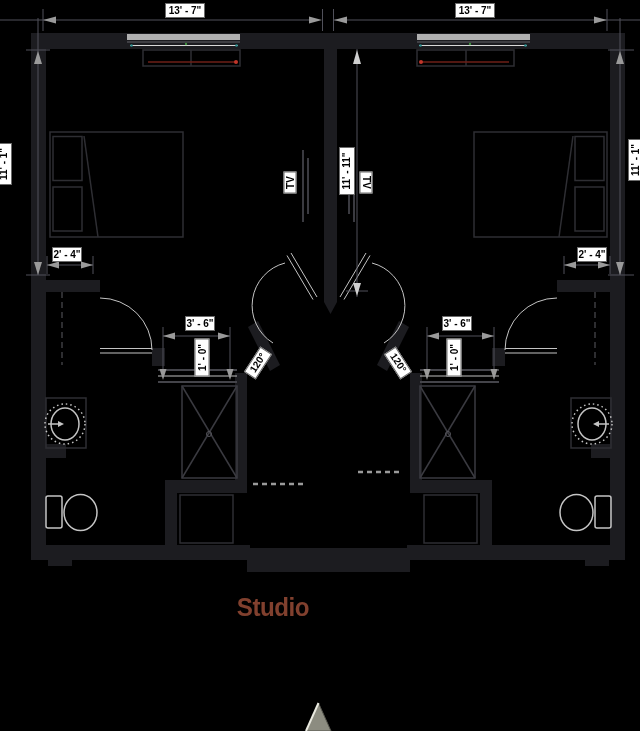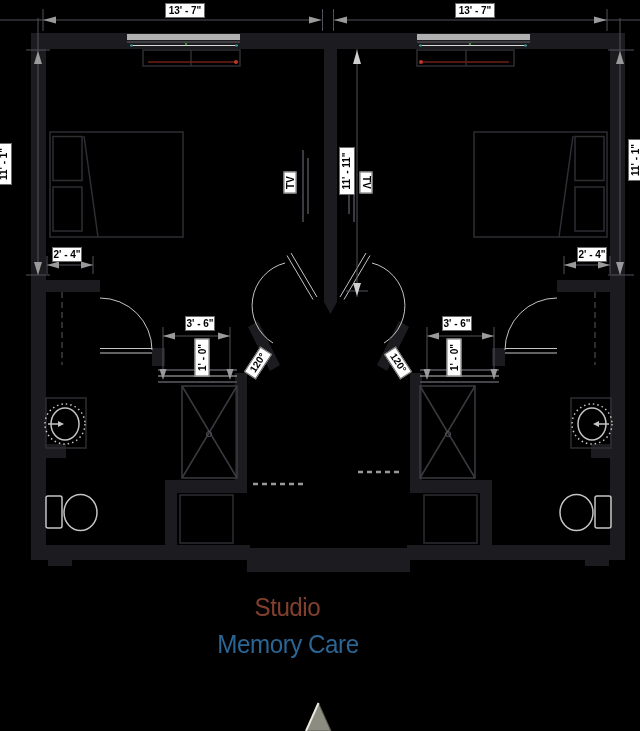--- a/index.html
+++ b/index.html
@@ -6,21 +6,21 @@
   #canvas{position:relative;width:640px;height:731px;background:#000;overflow:hidden;
           font-family:"Liberation Sans",sans-serif;}
   svg{position:absolute;left:0;top:0;}
   .dim{position:absolute;background:#fff;border:1px solid #6b6b6b;color:#000;
        font:bold 10px "Liberation Sans",sans-serif;display:flex;align-items:center;
        justify-content:center;white-space:nowrap;box-sizing:border-box;line-height:1;}
   .rot-ccw{transform:rotate(-90deg);}
   .rot-cw{transform:rotate(90deg);}
   .rot-angle-l{transform:rotate(-57deg);}
   .rot-angle-r{transform:rotate(57deg);}
-  .cap{position:absolute;left:17px;width:541px;text-align:center;font-weight:normal;
+  .cap{position:absolute;left:2px;width:541px;text-align:center;font-weight:bold;
        letter-spacing:-0.5px;}
   .cap .squeeze{display:inline-block;transform:scaleX(0.93);transform-origin:center;}
   .cap-studio{top:592px;font-size:26px;color:#81402e;}
   .cap-mc{top:629px;font-size:26px;color:#2b6594;}
   .cap-area{top:660px;font-size:27px;color:#1d4473;}
   .cap-area .code{font-size:21px;}
 </style>
 </head>
 <body>
 
@@ -232,15 +232,14 @@
   <div class="dim" style="left:185px;top:316px;width:30px;height:15px;">3' - 6"</div>
   <div class="dim" style="left:442px;top:316px;width:30px;height:15px;">3' - 6"</div>
   <div class="dim rot-ccw" style="left:183px;top:350px;width:38px;height:15px;">1' - 0"</div>
   <div class="dim rot-ccw" style="left:435px;top:350px;width:38px;height:15px;">1' - 0"</div>
   <div class="dim rot-angle-l" style="left:243px;top:356px;width:30px;height:14px;">120°</div>
   <div class="dim rot-angle-r" style="left:383px;top:356px;width:30px;height:14px;">120°</div>
   <div class="dim rot-ccw" style="left:279px;top:176px;width:22px;height:13px;">TV</div>
   <div class="dim rot-cw" style="left:355px;top:176px;width:22px;height:13px;">TV</div>
 
   <div class="cap cap-studio"><span class="squeeze">Studio</span></div>
-  <div class="cap cap-mc"><span class="squeeze">Memory Care</span></div>
 
 </div>
 
 </body></html>

